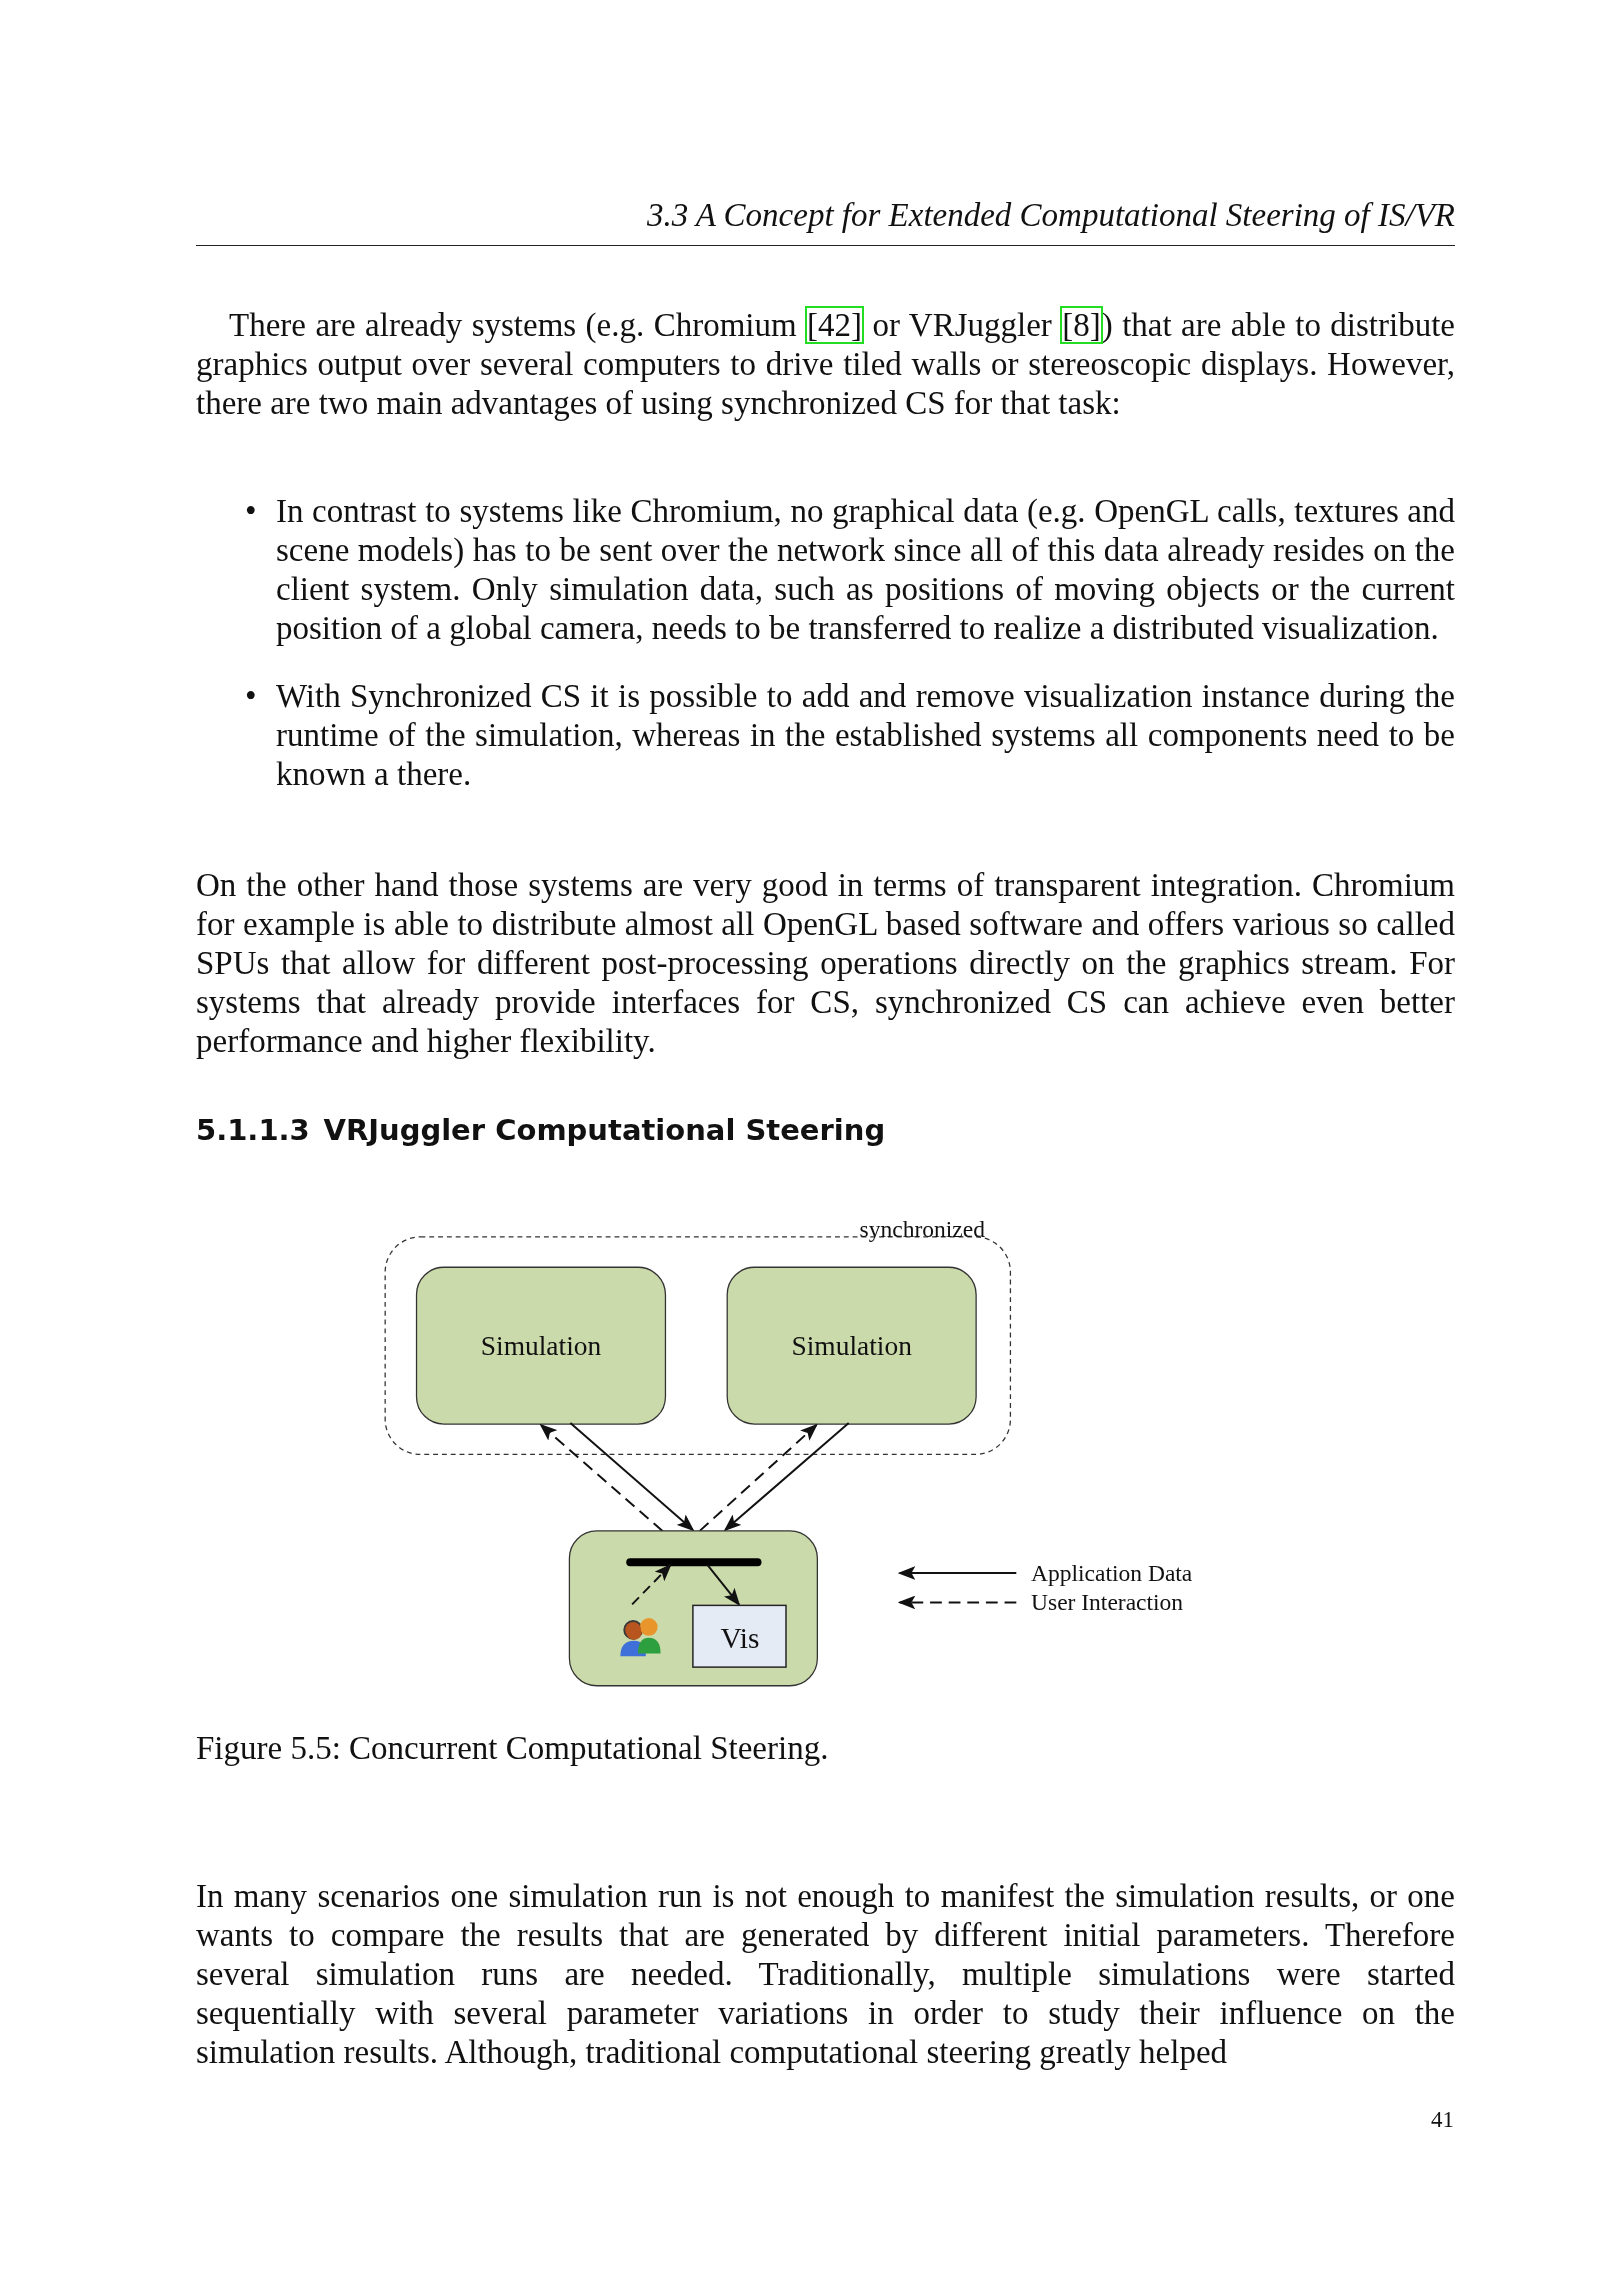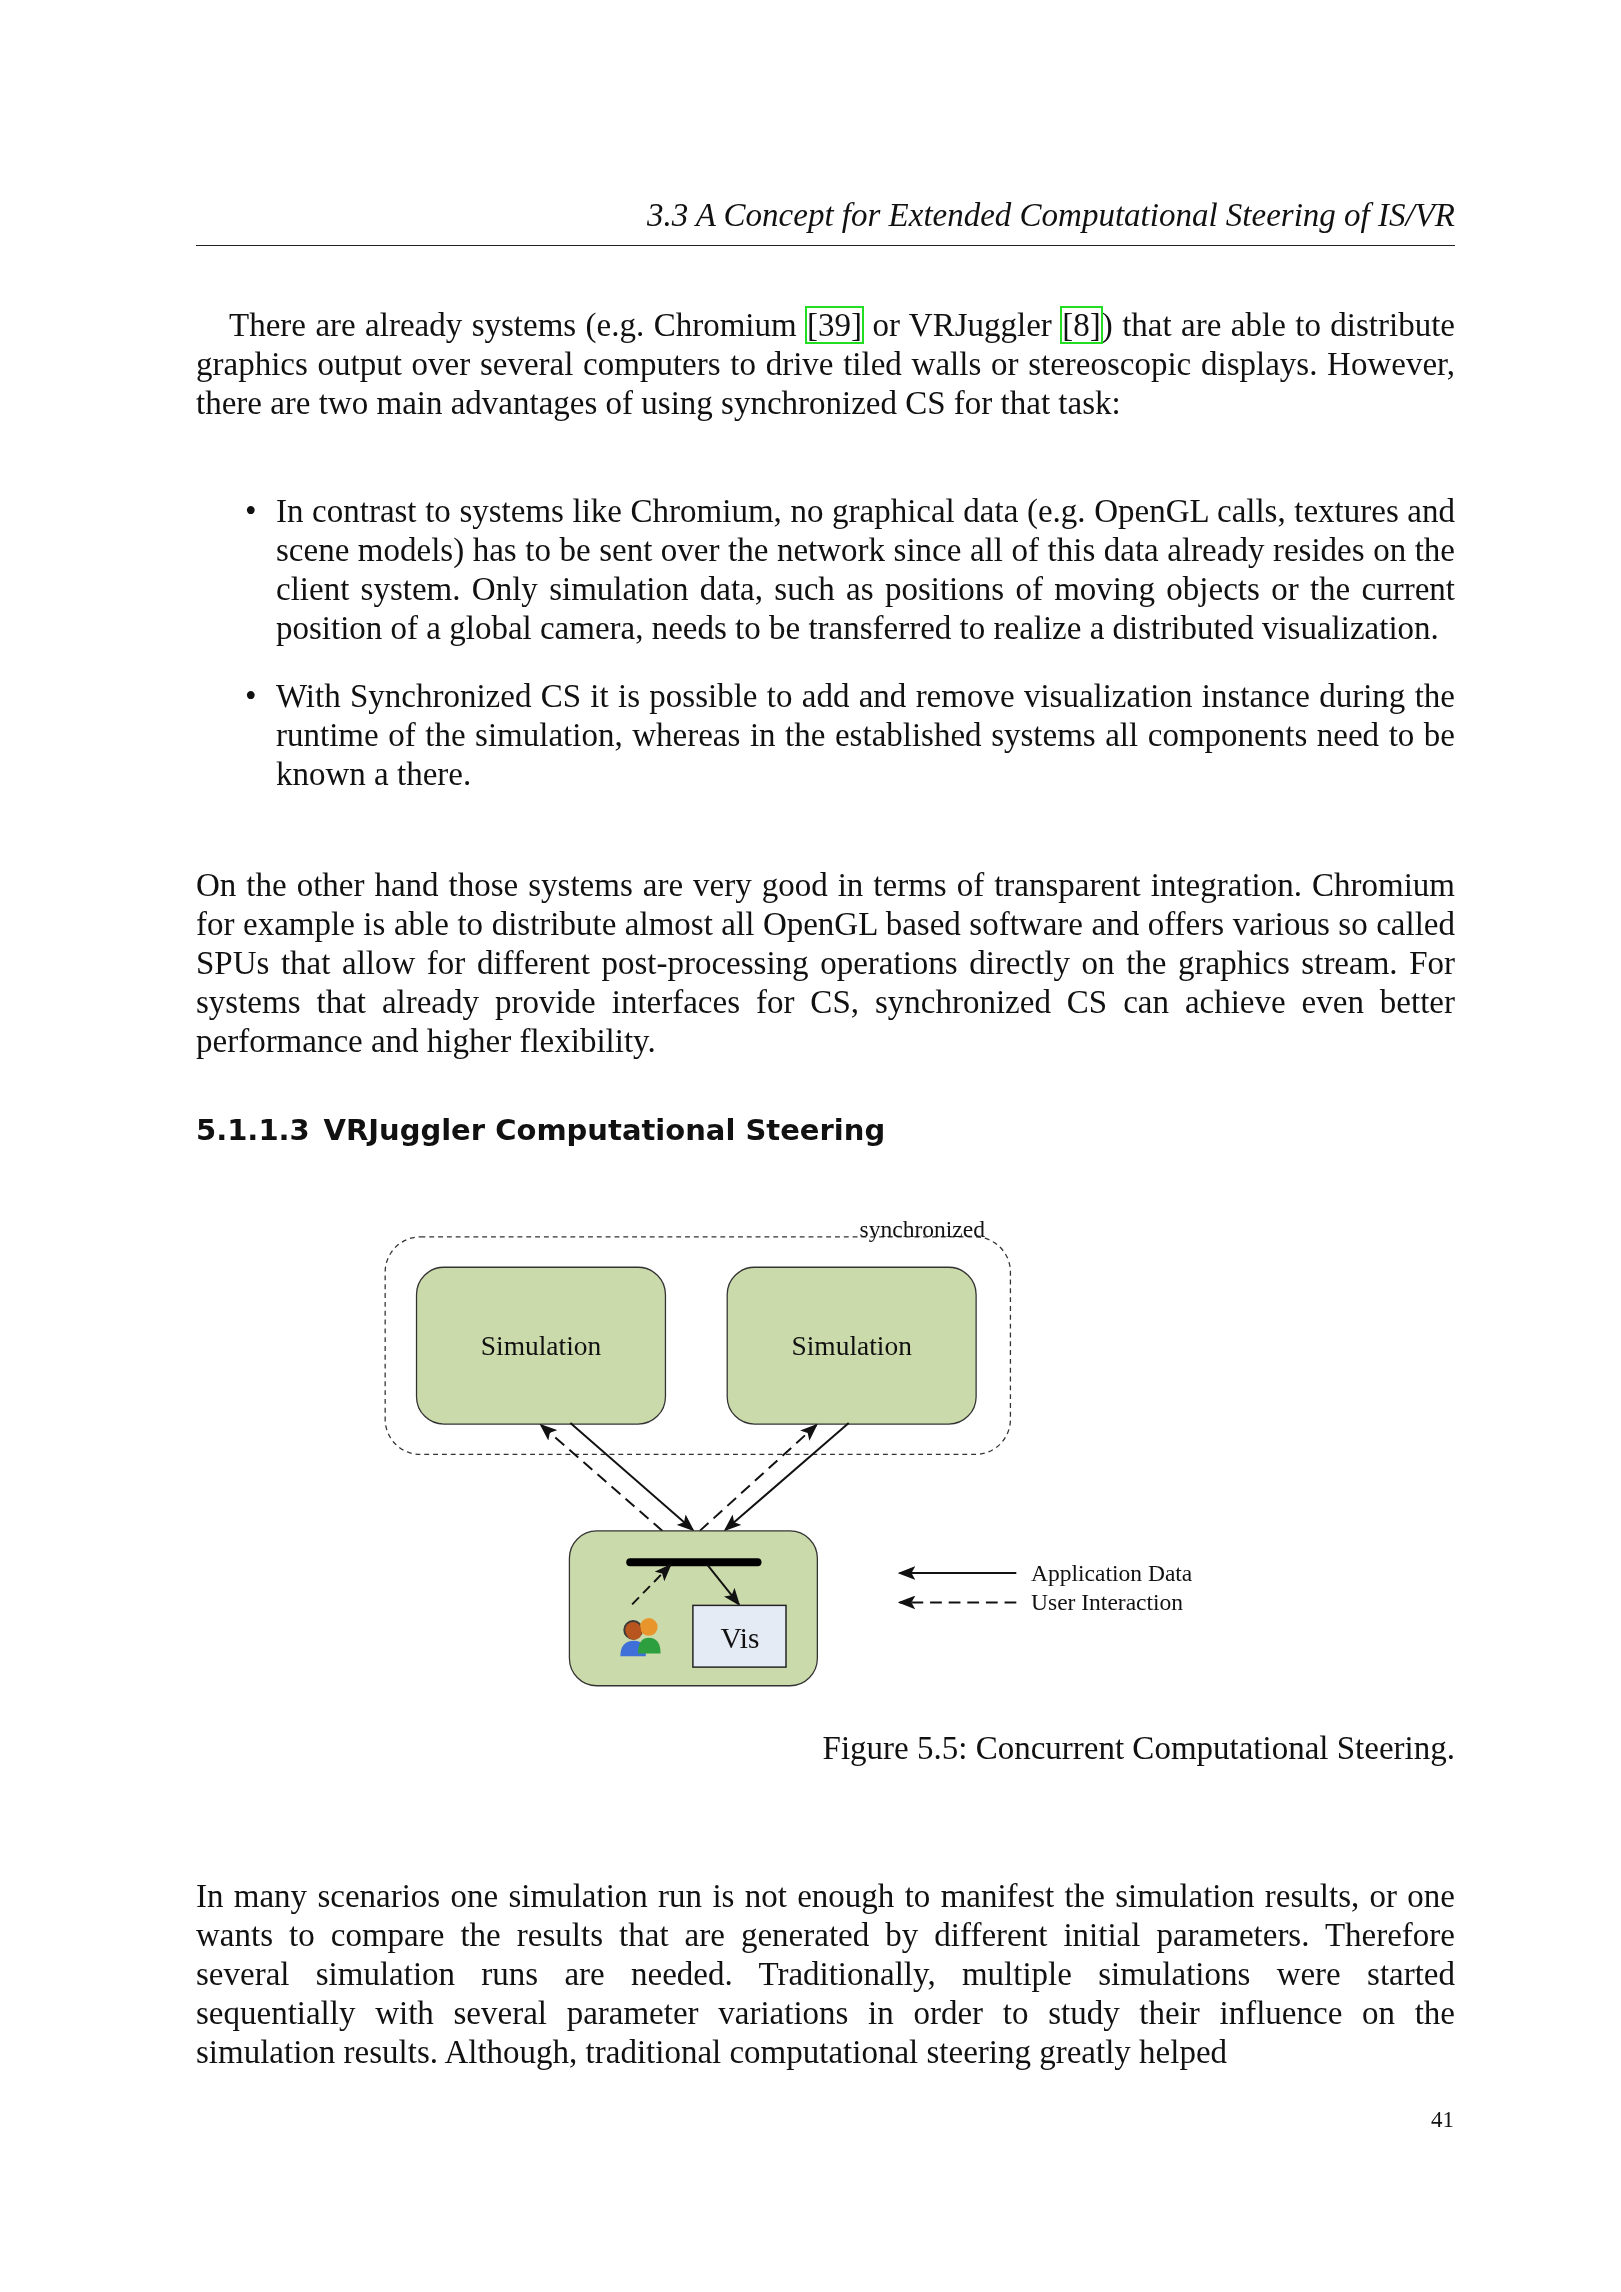--- a/index.html
+++ b/index.html
@@ -17,34 +17,34 @@
              font-family: "Liberation Serif", serif; font-size: 33px; line-height: 39px; }
   .bullets li { position: relative; padding-left: 80px; text-align: justify; margin-bottom: 29px; }
   .bullet-dot { position: absolute; left: 49px; top: 0; }
   .p2 { top: 866px; }
   .section-heading { position: absolute; left: 196px; top: 1111px; font-family: "DejaVu Sans", sans-serif;
                      font-weight: bold; font-size: 29px; line-height: 39px; }
   .section-heading .num { margin-right: 13.7px; }
   .cite { outline: 2px solid #22dd22; outline-offset: -1px; padding: 0 1px; }
   .figure { position: absolute; left: 0; top: 0; width: 1368px; height: 1725px; pointer-events: none; }
   .figure svg { position: absolute; left: 0; top: 0; }
-  .caption { position: absolute; left: 196px; width: 1259px; top: 1729px; text-align: right;
+  .caption { position: absolute; left: 196px; width: 1259px; top: 1729px; text-align: left;
              font-family: "Liberation Serif", serif; font-size: 33px; line-height: 39px; }
   .p3 { top: 1877px; }
   .page-number { position: absolute; right: 167px; top: 2107px; font-family: "Liberation Serif", serif; font-size: 23px; }
   .fig-text { font-family: "Liberation Serif", serif; }
 </style>
 </head>
 <body>
 
 <div class="running-head">
   <span>3.3  A Concept for Extended Computational Steering of IS/VR</span>
 </div>
 
-<div class="body-text p1"><span>There are already systems (e.g.  Chromium </span><span class="cite">[39]</span><span> or VRJuggler </span><span class="cite">[8]</span><span>) that are able to distribute graphics output over several computers to drive tiled walls or stereoscopic displays. However, there are two main advantages of using synchronized CS for that task:</span></div>
+<div class="body-text p1"><span>There are already systems (e.g.  Chromium </span><span class="cite">[42]</span><span> or VRJuggler </span><span class="cite">[8]</span><span>) that are able to distribute graphics output over several computers to drive tiled walls or stereoscopic displays. However, there are two main advantages of using synchronized CS for that task:</span></div>
 
 <ul class="bullets">
   <li>
     <span class="bullet-dot">•</span>
     <span>In contrast to systems like Chromium, no graphical data (e.g.  OpenGL calls, textures and scene models) has to be sent over the network since all of this data already resides on the client system. Only simulation data, such as positions of moving objects or the current position of a global camera, needs to be transferred to realize a distributed visualization.</span>
   </li>
   <li>
     <span class="bullet-dot">•</span>
     <span>With Synchronized CS it is possible to add and remove visualization instance during the runtime of the simulation, whereas in the established systems all components need to be known a there.</span>
   </li>

